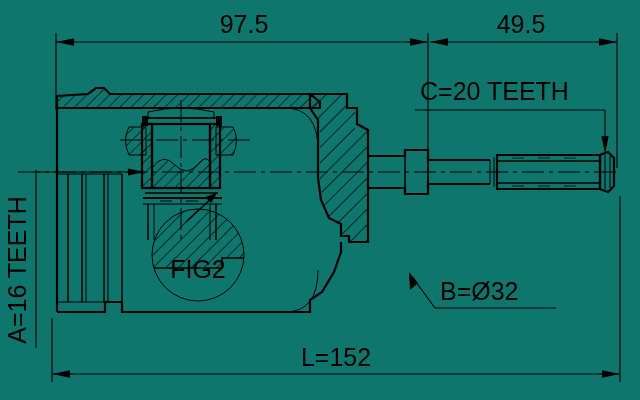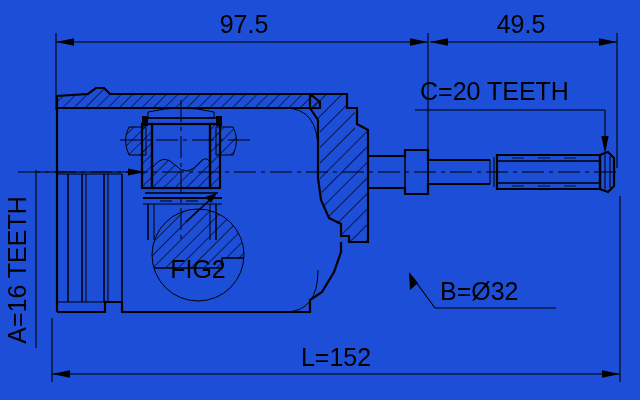--- a/index.html
+++ b/index.html
@@ -8,21 +8,21 @@
     padding: 0;
     background: #ffffff;
   }
   body {
     font-family: "Liberation Sans", sans-serif;
   }
   #drawing-root {
     position: relative;
     width: 640px;
     height: 400px;
-    background: #1d4ed8;
+    background: #0f766e;
     overflow: hidden;
   }
   svg#cad {
     display: block;
     width: 640px;
     height: 400px;
   }
   .ln   { stroke: #000000; fill: none; stroke-width: 1; }
   .ln-h { stroke: #000000; fill: none; stroke-width: 2.2; stroke-linejoin: miter; }
   .ln-m { stroke: #000000; fill: none; stroke-width: 1.5; }

